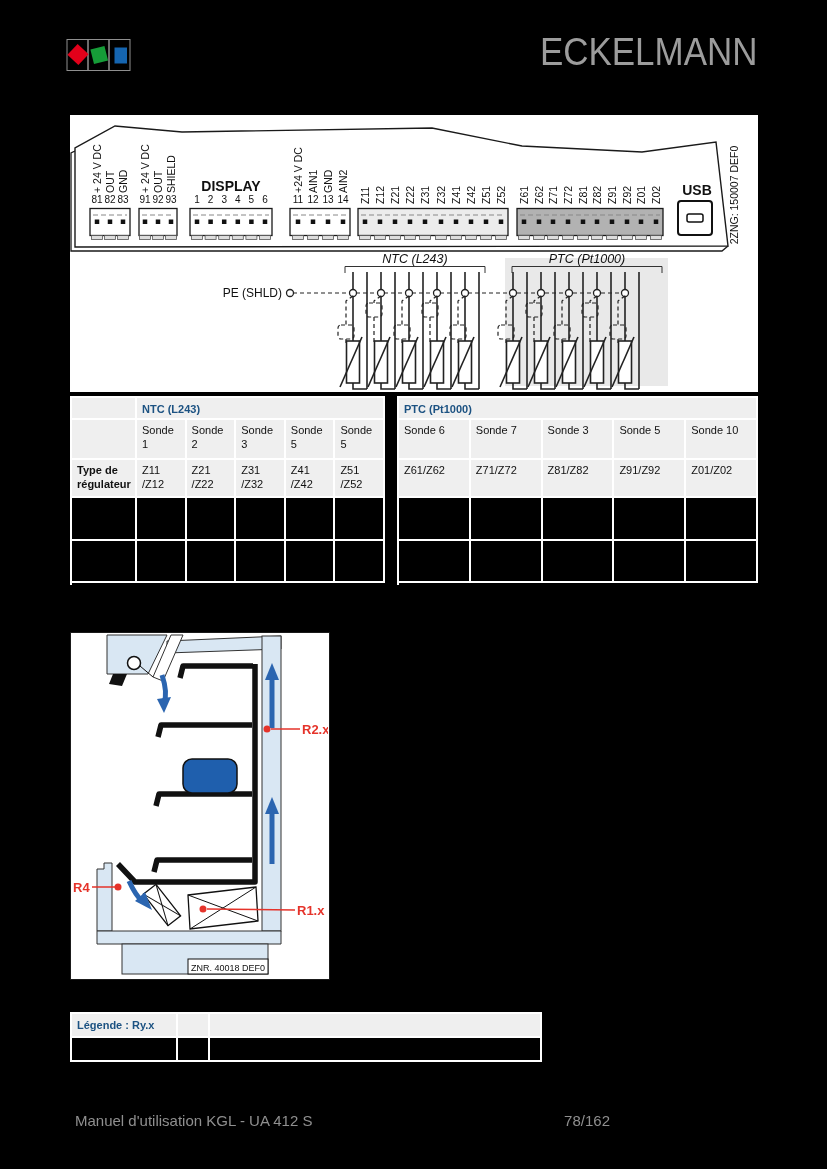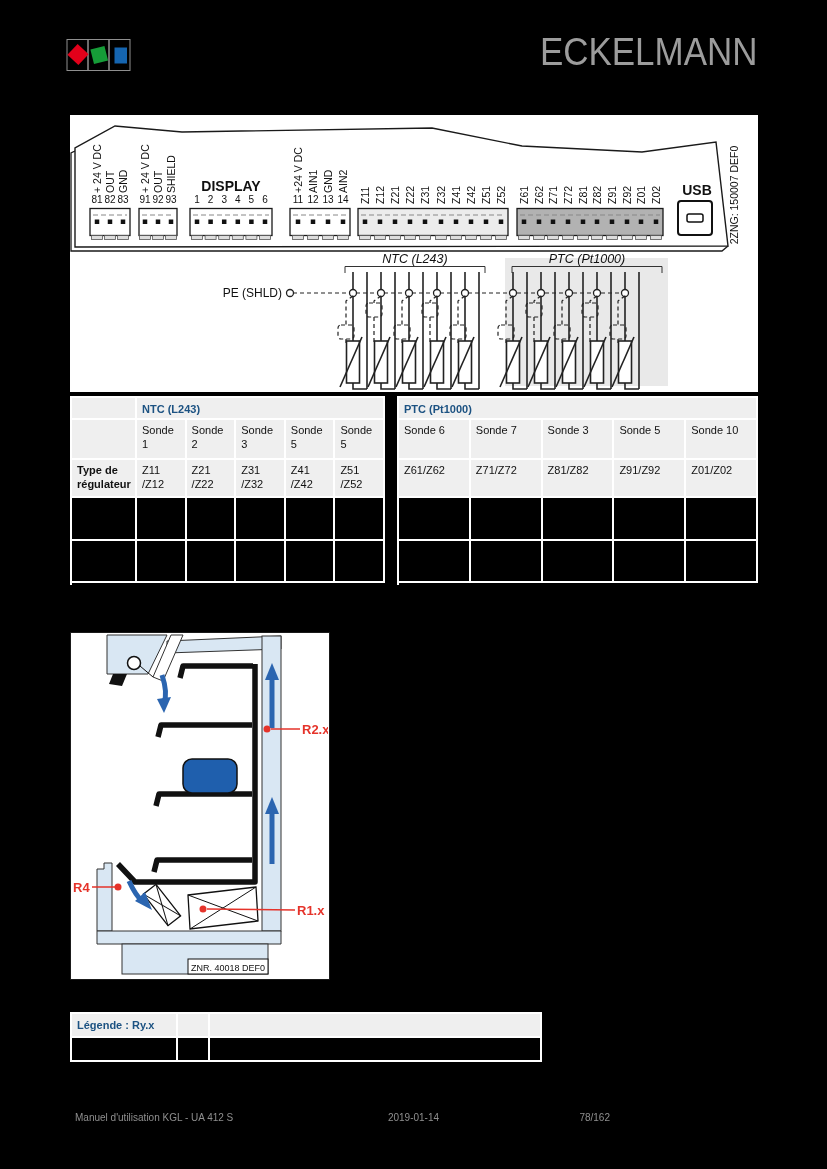--- a/index.html
+++ b/index.html
@@ -47,21 +47,21 @@
   .rdot{fill:#e5332a}
   .rline{stroke:#e5332a;stroke-width:1.5}
   .rtext{font-size:13px;font-weight:bold;fill:#e5332a}
   .znr{font-size:9px;fill:#111}
 
   
   #legend{left:70px;top:1012px;width:472px;display:grid;grid-template-columns:106px 32px 1fr;
           grid-template-rows:24px 24px;border-top:2px solid #fff;border-left:2px solid #fff;box-sizing:border-box}
 
   
-  #footer{left:0;top:1112px;width:680px;height:18px;color:#8f8f8f;font-size:10px}
+  #footer{left:0;top:1112px;width:680px;height:18px;color:#8f8f8f;font-size:15px}
   #footer .fl{position:absolute;left:75px}
   #footer .fc{position:absolute;left:0;width:827px;text-align:center}
   #footer .fr{position:absolute;right:70px}
 </style>
 </head>
 <body>
 
 <svg id="logo" class="abs" viewBox="0 0 66 34">
   <rect x="1" y="1.5" width="21" height="31" fill="none" stroke="#8f8f8f"></rect>
   <rect x="22" y="1.5" width="21" height="31" fill="none" stroke="#8f8f8f"></rect>
@@ -468,15 +468,14 @@
   <div class="tc head">Légende : Ry.x</div>
   <div class="tc"></div>
   <div class="tc"></div>
   <div class="tc black"></div>
   <div class="tc black"></div>
   <div class="tc black"></div>
 </div>
 
 <div id="footer" class="abs">
   <span class="fl">Manuel d'utilisation KGL - UA 412 S</span>
-  <span class="fc">2019-01-14</span>
   <span class="fr">78/162</span>
 </div>
 
 </body></html>

